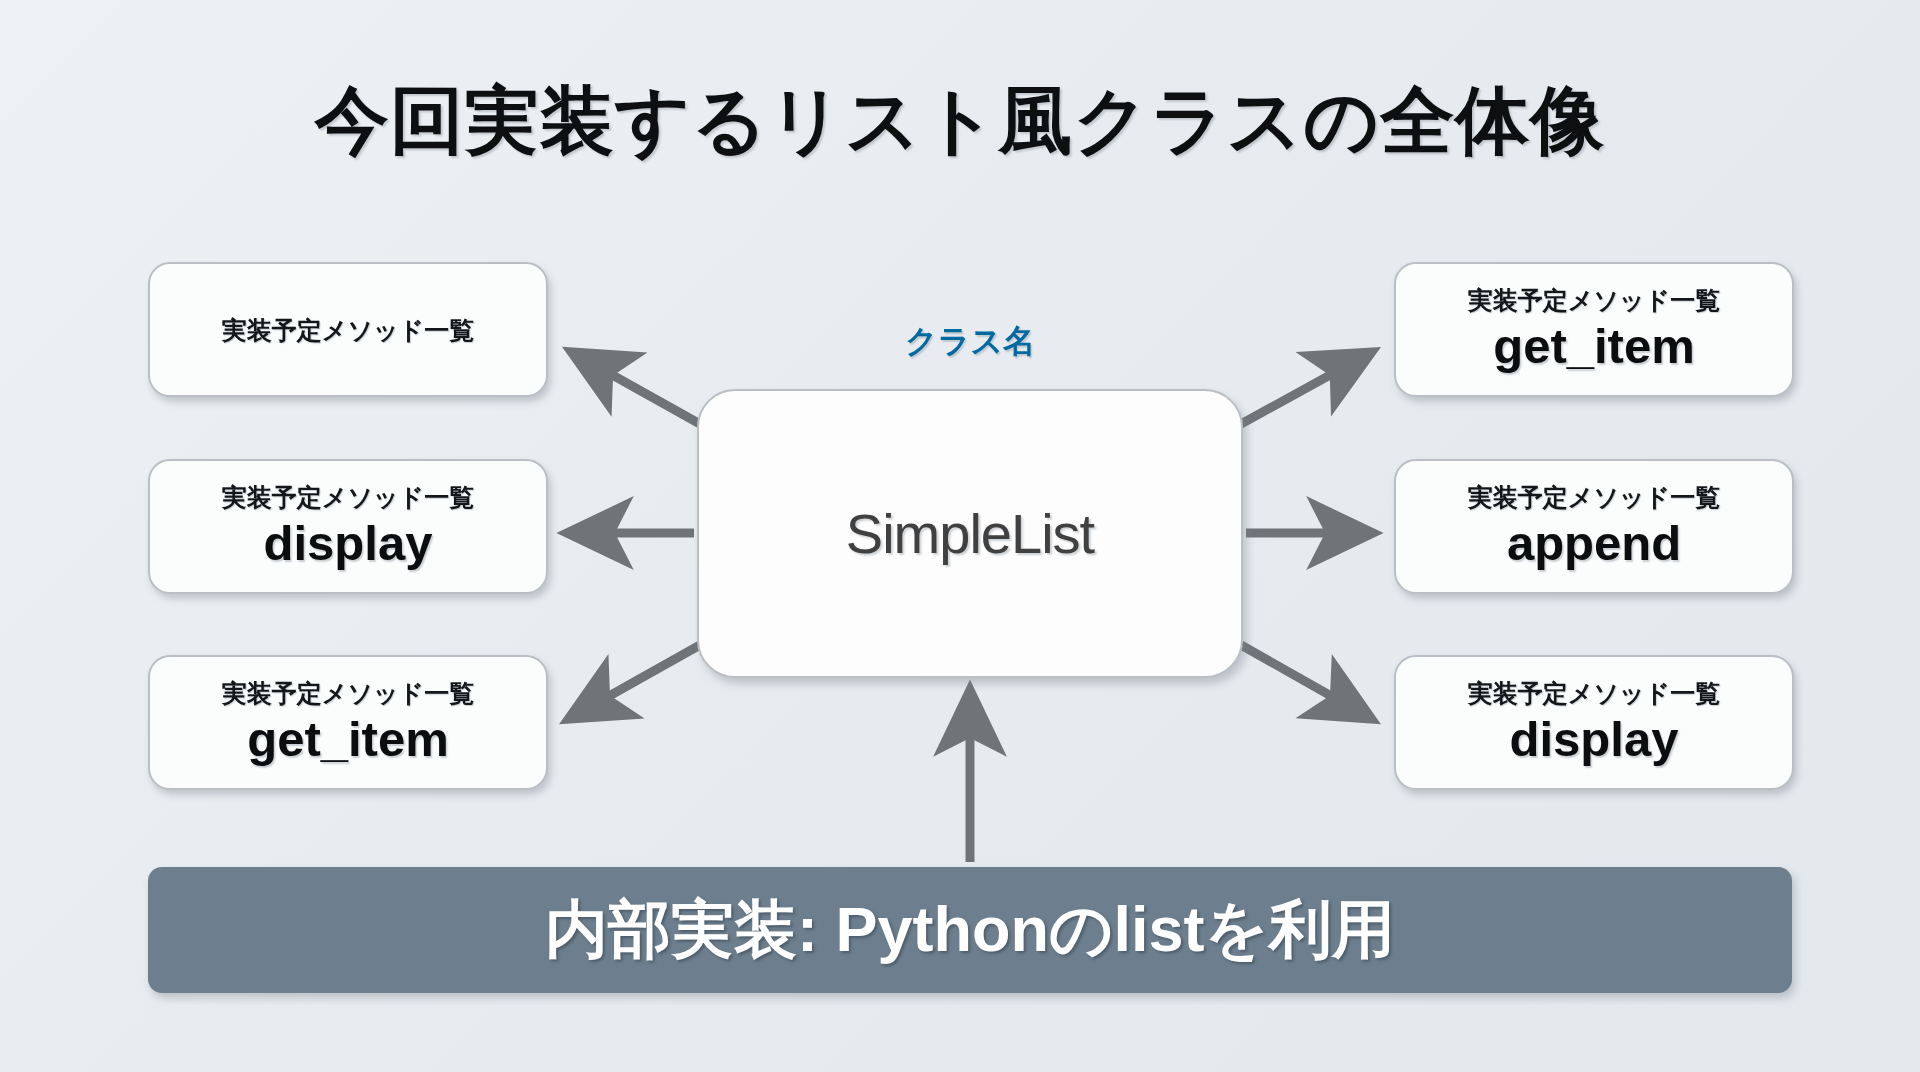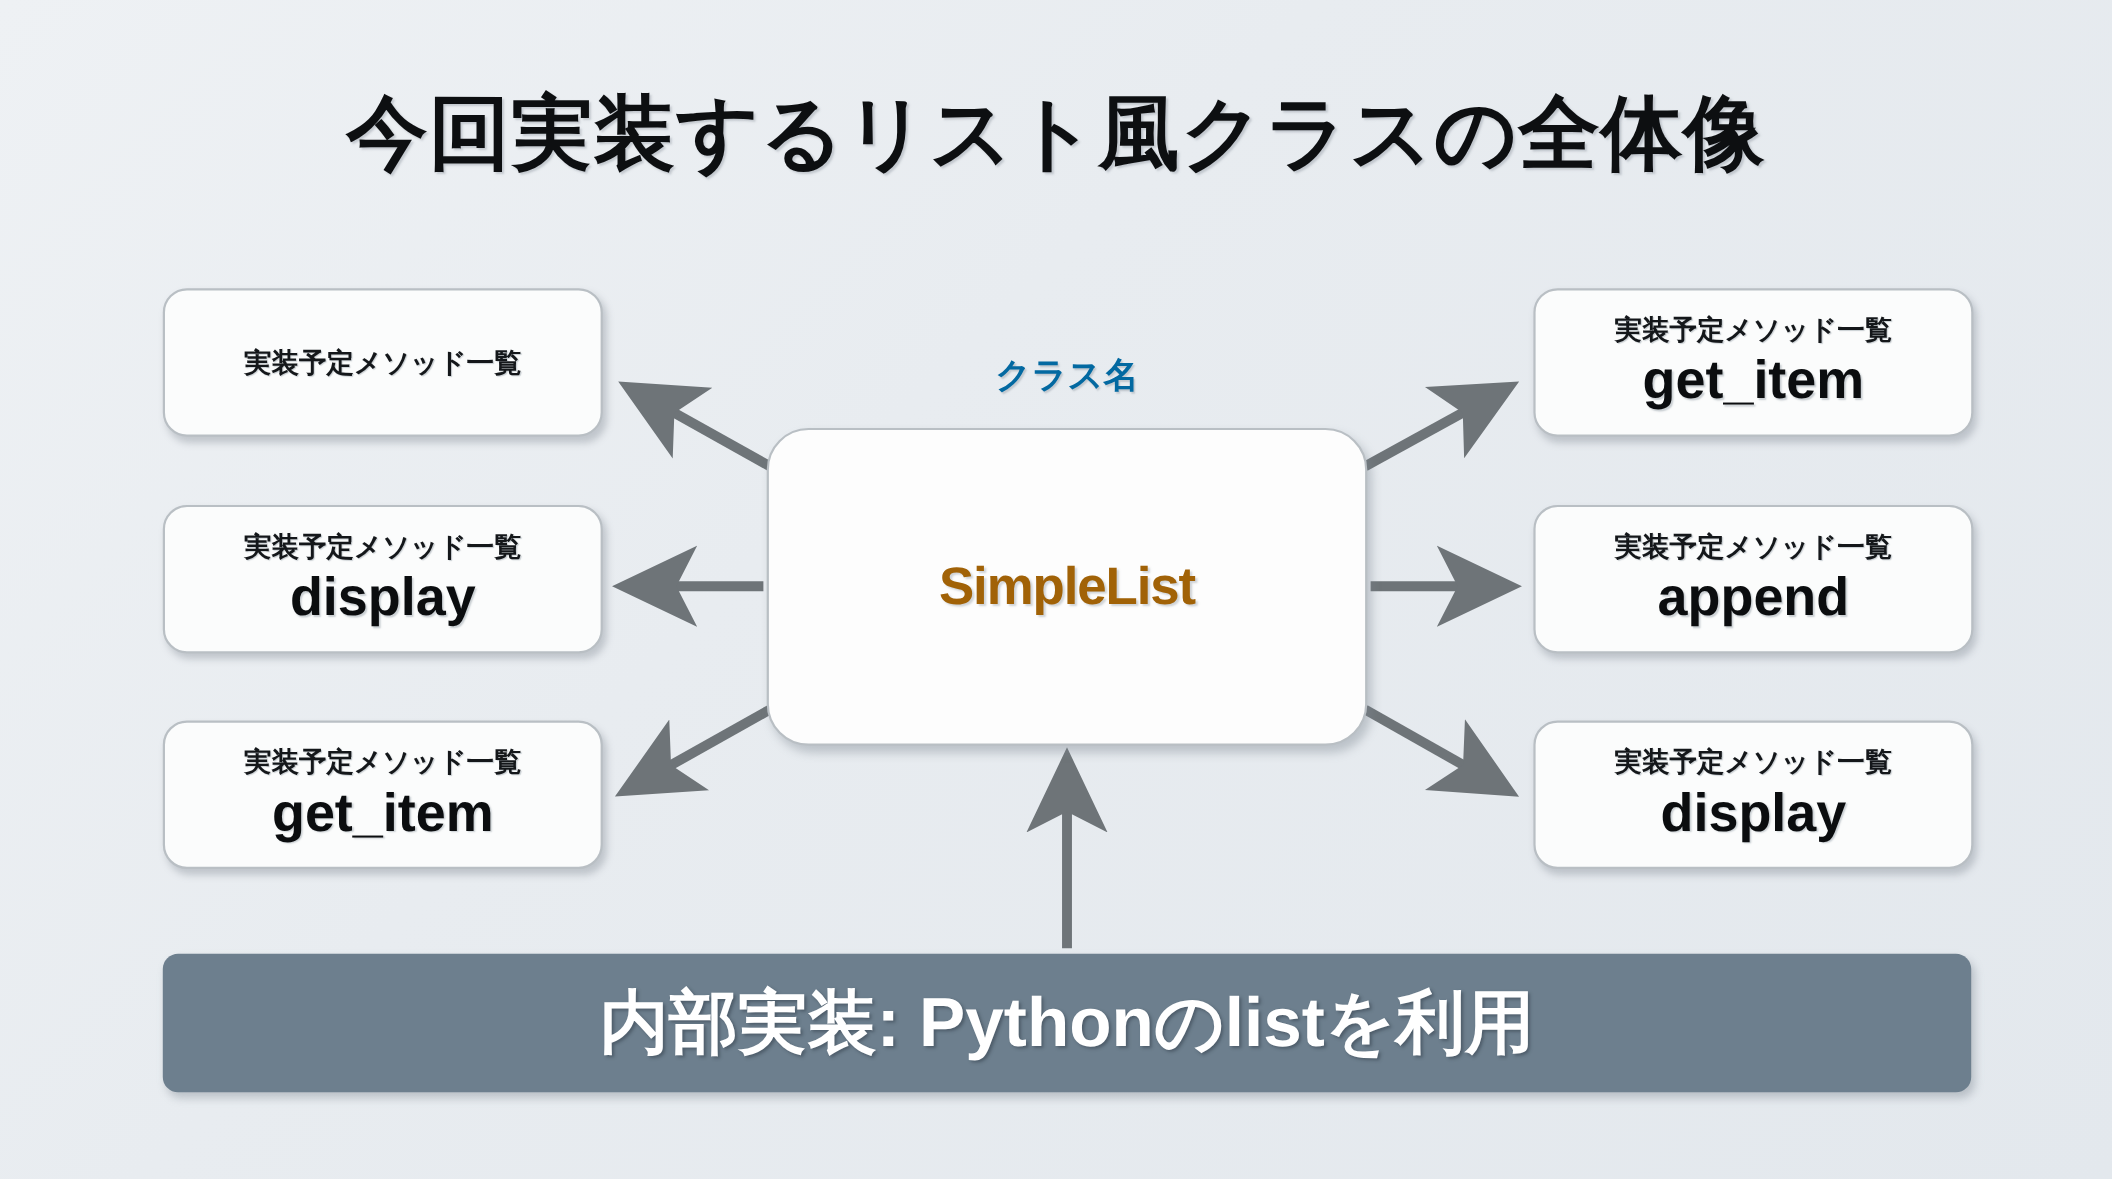--- a/index.html
+++ b/index.html
@@ -111,23 +111,23 @@
     box-sizing: border-box;
     background: #fdfdfd;
     border: 2px solid #b9bfc4;
     border-radius: 38px;
     box-shadow: 4px 6px 9px rgba(125,135,145,0.40);
     display: flex;
     align-items: center;
     justify-content: center;
   }
   #class-node-name {
-    font-size: 48px;
-    font-weight: 700;
-    color: #a16207;
+    font-size: 56px;
+    font-weight: 400;
+    color: #404040;
     letter-spacing: -1px;
     text-shadow: 2px 2px 2px rgba(140,150,160,0.42);
     white-space: nowrap;
   }
 
   
   #impl-bar {
     position: absolute;
     left: 148px;
     top: 867px;

